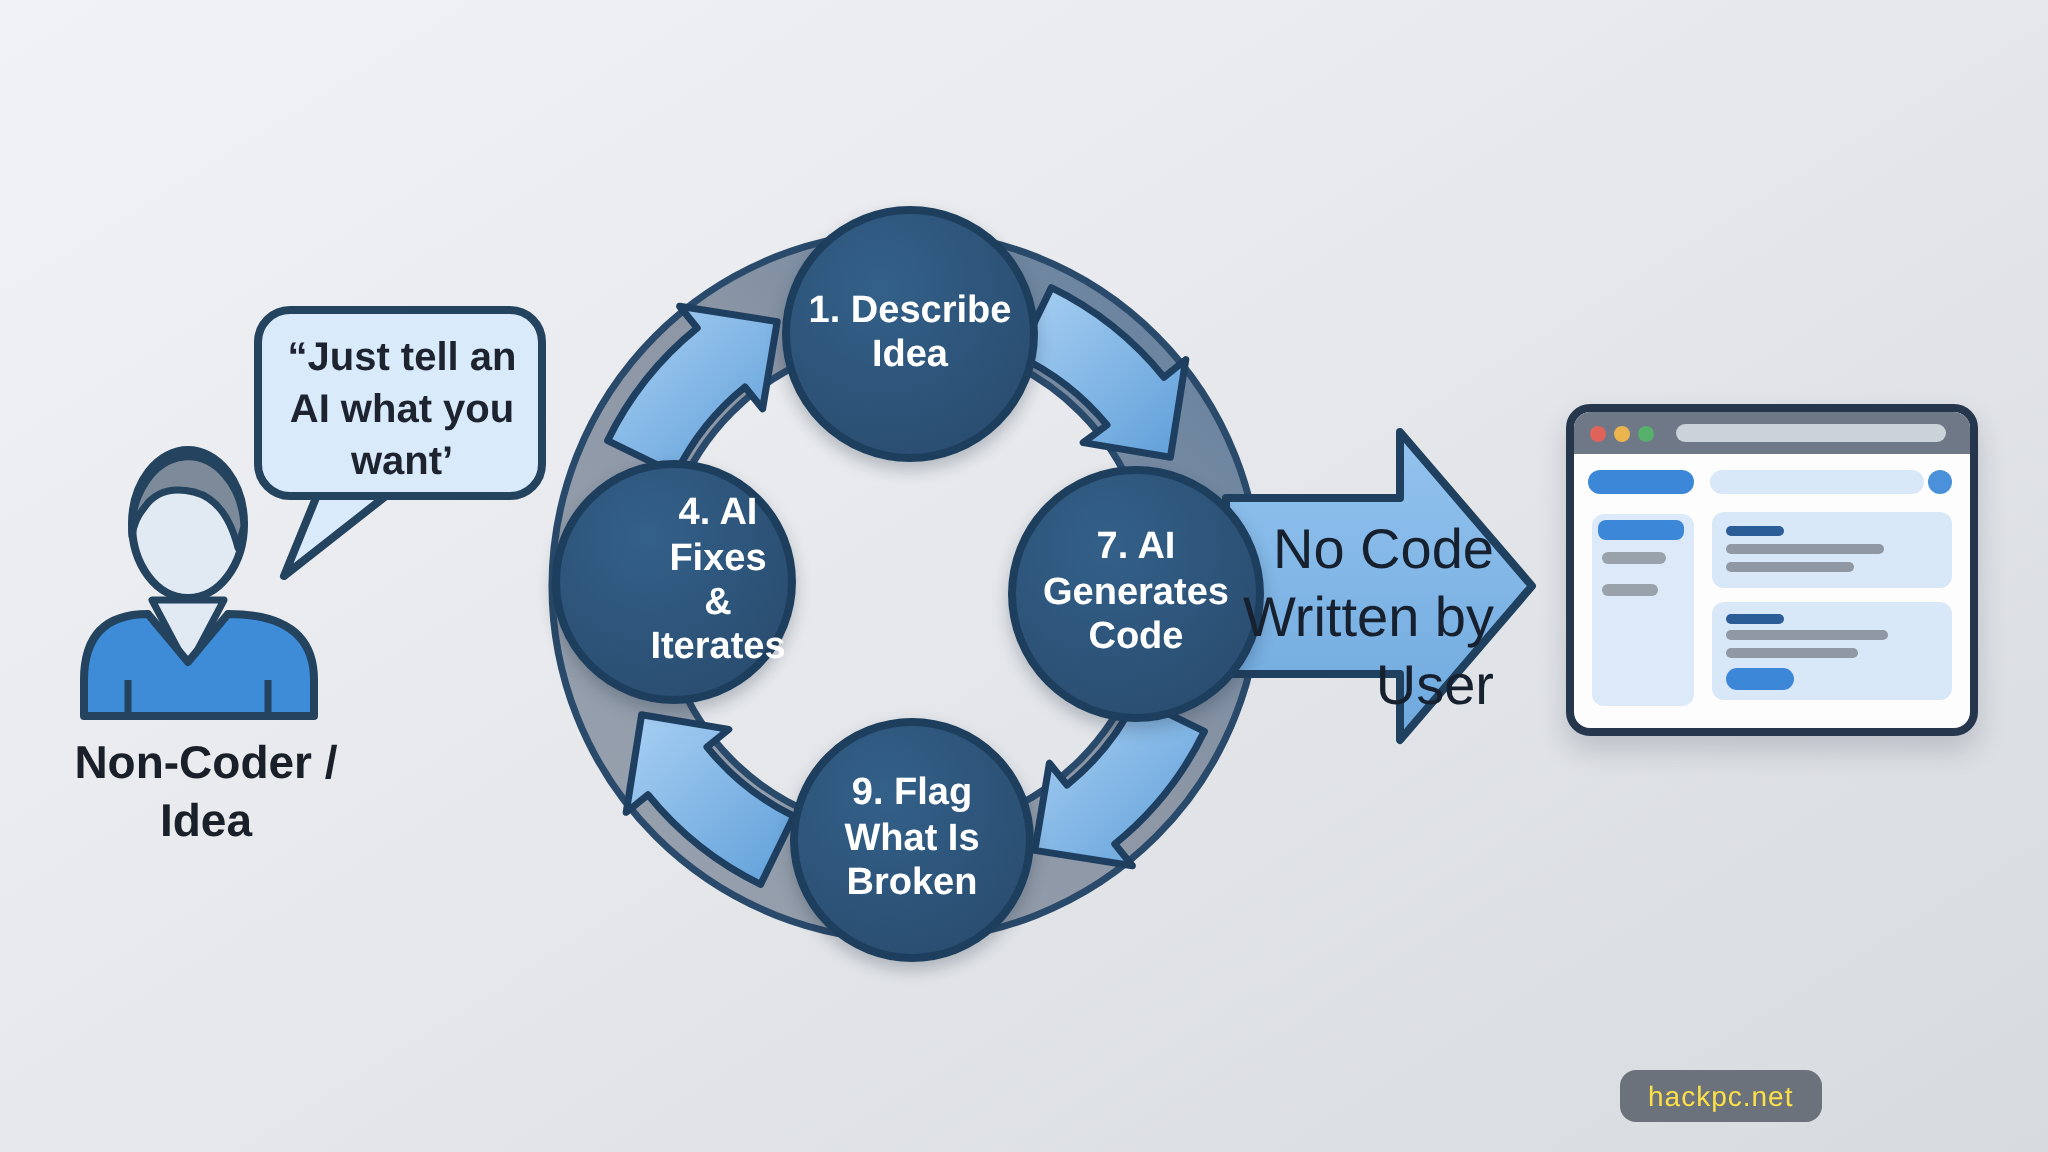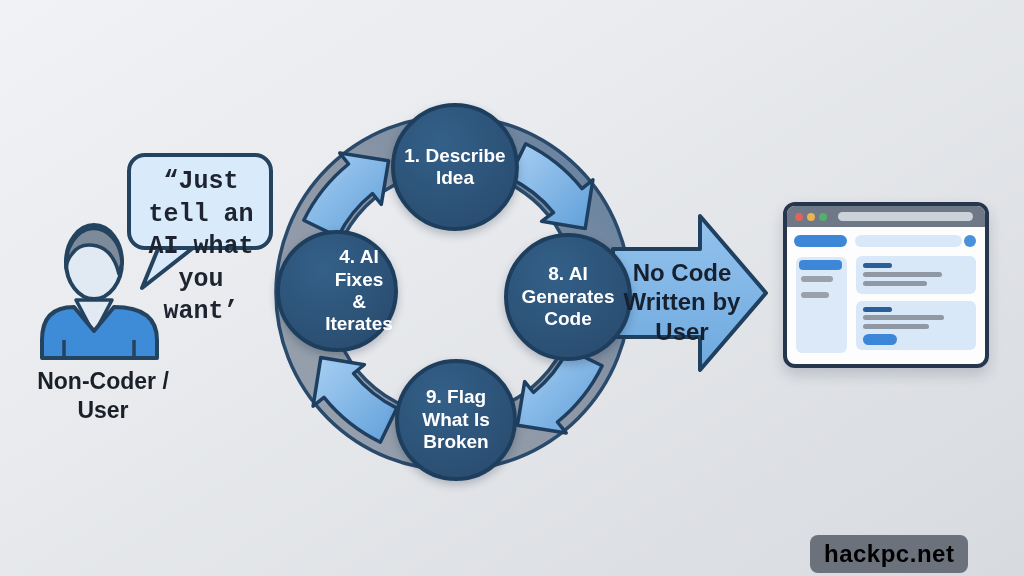--- a/index.html
+++ b/index.html
@@ -35,42 +35,41 @@
   .node-2 { left: 504px; top: 233px; width: 128px; height: 128px; }
   .node-3 { left: 395px; top: 359px; width: 122px; height: 122px; }
   .node-4 { left: 276px; top: 230px; width: 122px; height: 122px; padding-left: 44px; }
 
   .bubble-text {
     position: absolute;
     left: 131px; top: 166px; width: 140px;
     text-align: center;
     color: #1d2430;
     font-weight: bold;
-    font-size: 25px;
+    font-size: 20px;
     line-height: 1.3;
     white-space: pre-line;
-    font-family: Liberation Mono, monospace;
   }
   .person-label {
     position: absolute;
     left: 18px; top: 367px; width: 170px;
     text-align: center;
     color: #1a2029;
     font-weight: bold;
     font-size: 23px;
     line-height: 1.25;
     white-space: pre-line;
   }
   .arrow-label {
     position: absolute;
     left: 617px; top: 258px; width: 130px;
-    text-align: center;
+    text-align: right;
     color: #16202e;
-    font-weight: bold;
-    font-size: 24px;
+    font-weight: normal;
+    font-size: 28px;
     line-height: 1.22;
     white-space: pre-line;
   }
 
   
   .browser {
     position: absolute;
     left: 783px; top: 202px; width: 206px; height: 166px;
     background: #fdfdfe;
     border: 4px solid #26374d;
@@ -95,23 +94,23 @@
   .panel-light { background: #dbe9f9; border-radius: 6px; }
   .line-navy { background: #2b5d96; border-radius: 2.5px; }
   .line-gray { background: #8f98a3; border-radius: 2.5px; }
   .line-gray2 { background: #99a1ab; border-radius: 3px; }
   .circle-blue { background: #4a90da; border-radius: 50%; }
 
   .watermark {
     position: absolute;
     left: 810px; top: 535px;
     background: #6b727c;
-    color: #000000;
-    font-weight: bold;
-    font-size: 24px;
+    color: #fde047;
+    font-weight: normal;
+    font-size: 14px;
     padding: 5px 14px;
     border-radius: 8px;
     letter-spacing: 0.5px;
   }
 </style>
 </head>
 <body>
 
 <div class="stage">
 
@@ -159,41 +158,41 @@
       <ellipse cx="94" cy="262" rx="28" ry="37" fill="#e1e9f2" stroke-width="4"></ellipse>
       <path d="M66,268 A28,37 0 0 1 122,263 L119,274 Q113,250 97,246 Q80,242 72,254 Q67,260 66,268 Z" fill="#7d8a99" stroke-width="3.5"></path>
     </g>
   </svg>
 
   <div class="node node-1">
     <span>1. Describe
 Idea</span>
   </div>
   <div class="node node-2">
-    <span>8. AI
+    <span>7. AI
 Generates
 Code</span>
   </div>
   <div class="node node-3">
     <span>9. Flag
 What Is
 Broken</span>
   </div>
   <div class="node node-4">
     <span>4. AI
 Fixes
 &amp; Iterates</span>
   </div>
 
   <div class="bubble-text">“Just tell an
 AI what you
 want’</div>
 
   <div class="person-label">Non-Coder /
-User</div>
+Idea</div>
 
   <div class="arrow-label">No Code
 Written by
 User</div>
 
   <div class="browser">
     <div class="browser-bar">
       <div class="dot dot-red"></div>
       <div class="dot dot-yellow"></div>
       <div class="dot dot-green"></div>

